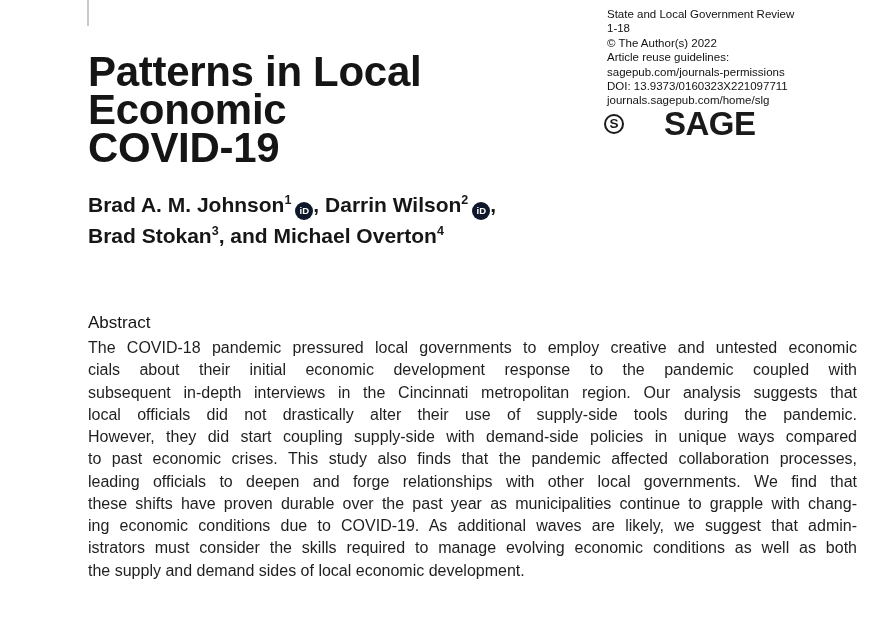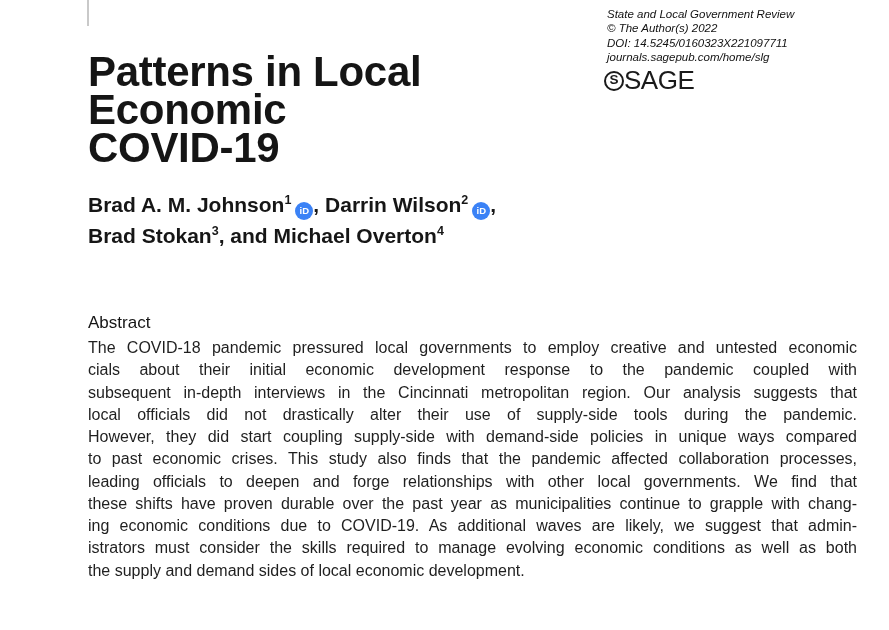--- a/index.html
+++ b/index.html
@@ -39,21 +39,21 @@
   
   .journal-info {
     position: absolute;
     left: 607px;
     top: 7px;
     width: 272px;
     font-size: 11.5px;
     line-height: 14.4px;
     color: #121212;
   }
-  .journal-line { white-space: nowrap; font-style: italic; }
+  .journal-line { white-space: nowrap; }
   .sage-logo {
     display: flex;
     align-items: center;
     margin-top: 6px;
     margin-left: -3px;
   }
   .sage-s {
     display: inline-flex;
     align-items: center;
     justify-content: center;
@@ -61,25 +61,26 @@
     height: 16px;
     border: 2.6px solid #1a1a1a;
     border-radius: 50%;
     font-size: 13.5px;
     font-weight: 700;
     color: #1a1a1a;
     margin-right: 0px;
     flex: 0 0 auto;
   }
   .sage-wordmark {
-    font-size: 26px;
-    font-weight: 400;
+    font-size: 33px;
+    font-weight: 700;
     letter-spacing: -0.5px;
     color: #1a1a1a;
     transform: scaleY(1.02);
+    margin-left: 40px;
   }
   
   .authors {
     position: absolute;
     left: 88px;
     top: 191px;
     width: 560px;
     font-size: 21px;
     line-height: 28px;
     font-weight: 700;
@@ -89,21 +90,21 @@
     font-size: 12.5px;
     font-weight: 700;
     position: relative;
     top: -8px;
   }
   .orcid {
     display: inline-block;
     width: 18px;
     height: 18px;
     border-radius: 50%;
-    background: #3b82f6;
+    background: #0f172a;
     color: #ffffff;
     font-size: 9.5px;
     font-weight: 700;
     line-height: 18px;
     text-align: center;
     vertical-align: -2px;
     margin-left: 4px;
     font-style: normal;
   }
   
@@ -139,22 +140,25 @@
 
   <div class="edge-mark"></div>
 
   <h1 class="title">
       <div>Patterns in Local Economic</div>
       <div>COVID-19</div>
     </h1>
 
   <div class="journal-info">
     <div class="journal-line">State and Local Government Review</div>
+    <div class="journal-line">1-18</div>
     <div class="journal-line">© The Author(s) 2022</div>
-    <div class="journal-line">DOI: 14.5245/0160323X221097711</div>
+    <div class="journal-line">Article reuse guidelines:</div>
+    <div class="journal-line">sagepub.com/journals-permissions</div>
+    <div class="journal-line">DOI: 13.9373/0160323X221097711</div>
     <div class="journal-line">journals.sagepub.com/home/slg</div>
     <div class="sage-logo">
       <span class="sage-s">S</span>
       <span class="sage-wordmark">SAGE</span>
     </div>
   </div>
 
   <div class="authors">
     <div class="author-line"><span>Brad A. M. Johnson</span><span class="author-sup">1</span><span class="orcid">iD</span><span>, </span><span>Darrin Wilson</span><span class="author-sup">2</span><span class="orcid">iD</span><span>,</span></div>
     <div class="author-line"><span>Brad Stokan</span><span class="author-sup">3</span><span>, and </span><span>Michael Overton</span><span class="author-sup">4</span></div>

